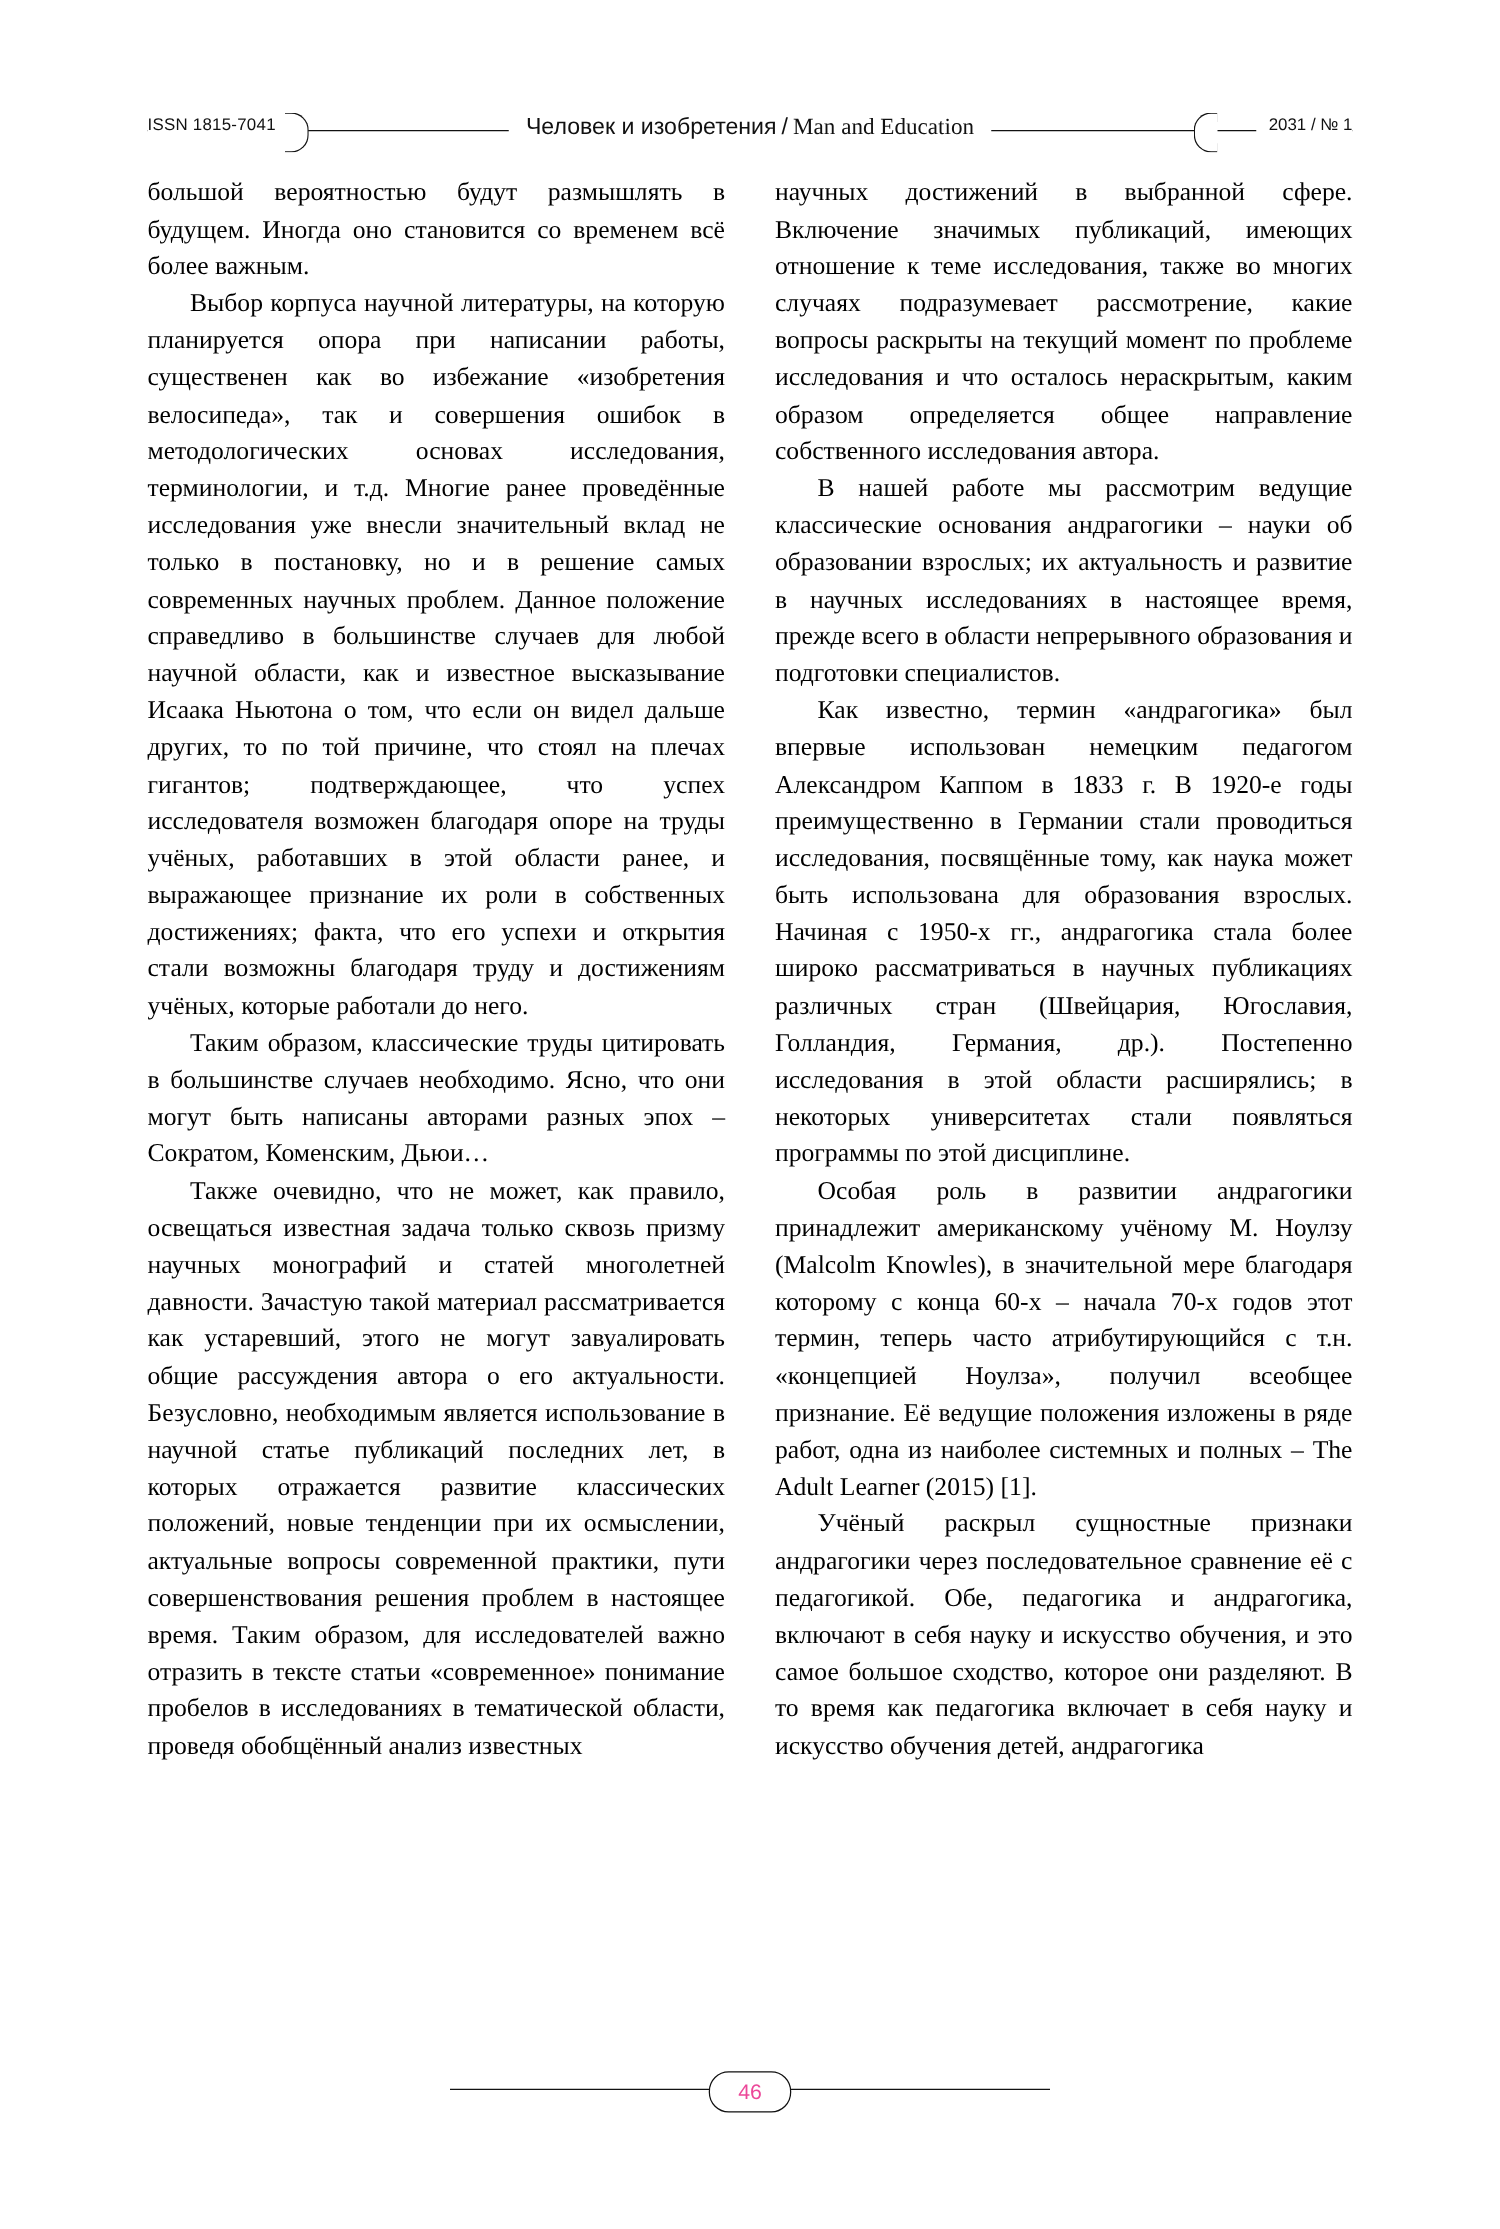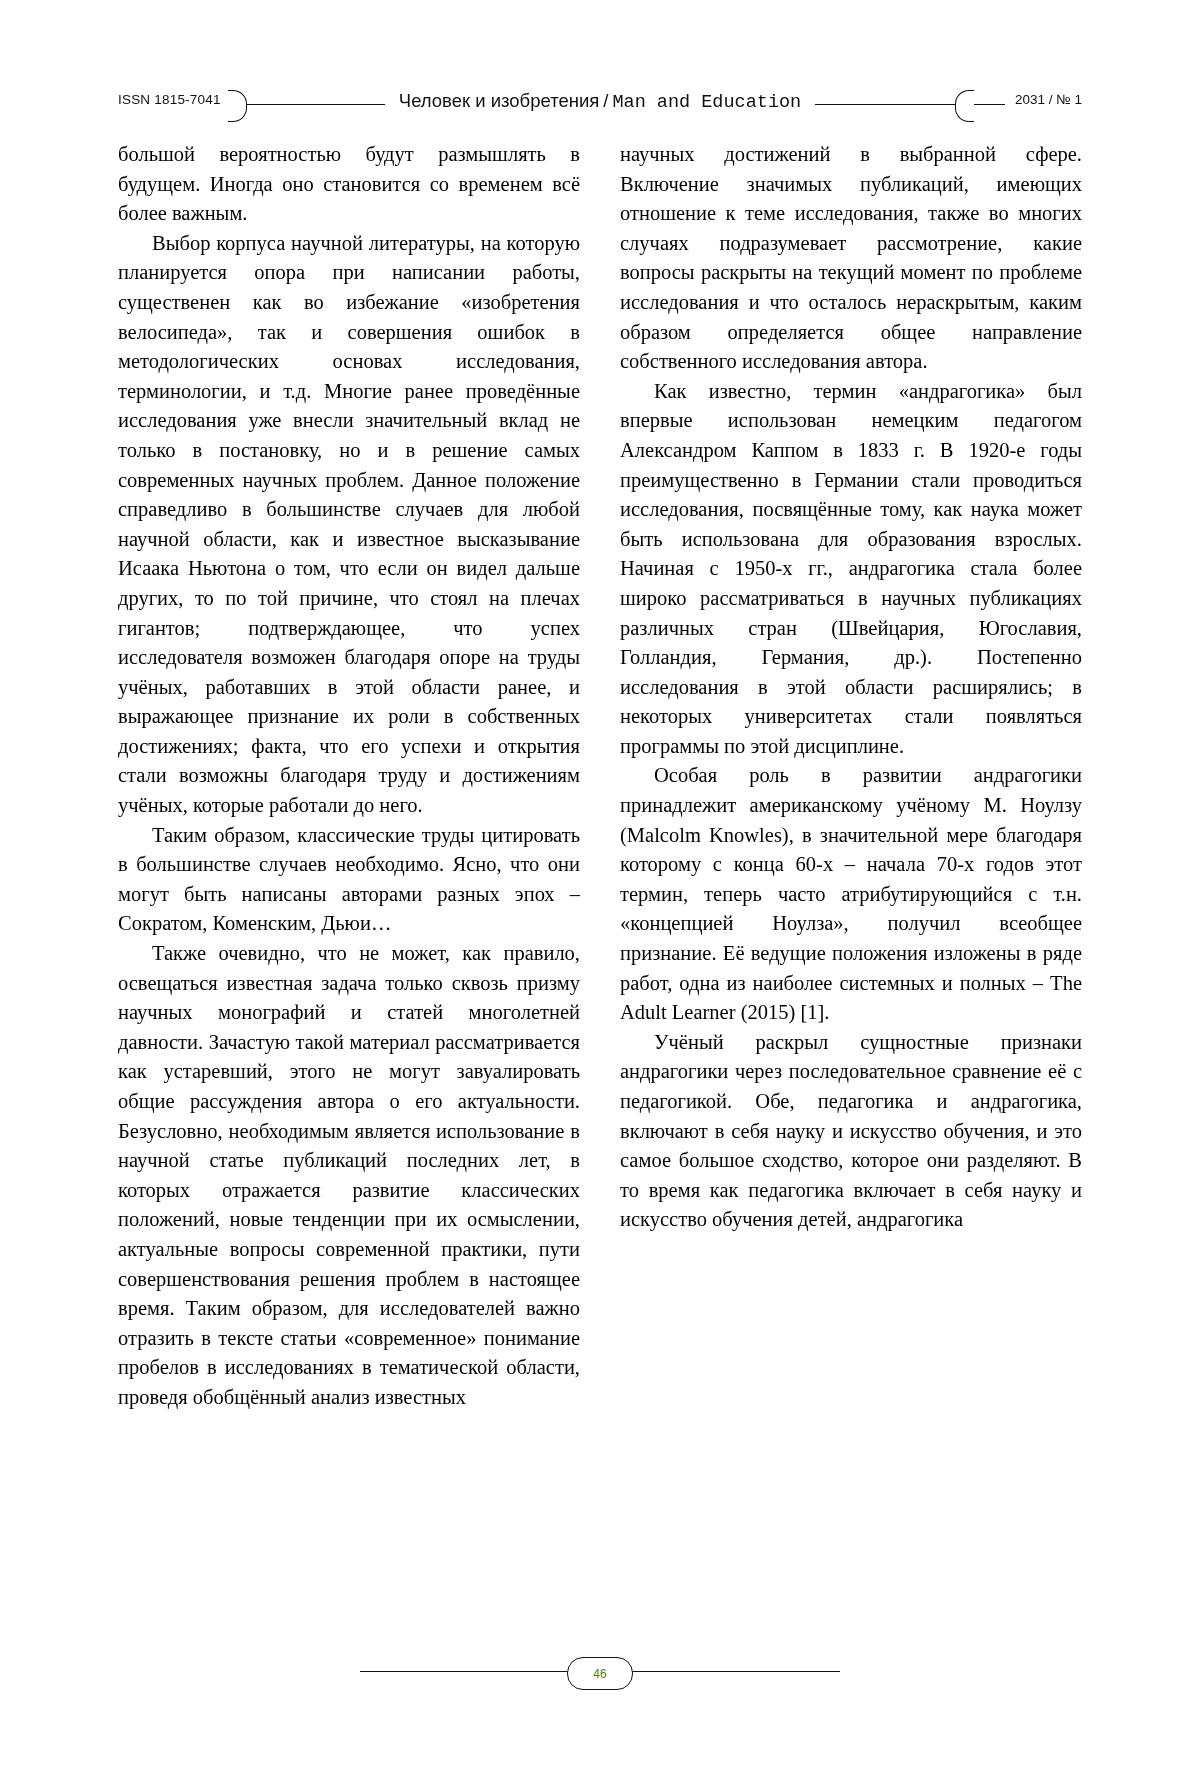--- a/index.html
+++ b/index.html
@@ -75,21 +75,21 @@
     z-index: 3;
   }
   .runhead .title span.inner {
     background: #fff;
     padding: 0 14px;
   }
   .runhead .title .sep {
     padding: 0 4px;
   }
   .runhead .title .en {
-    font-family: Liberation Mono, monospace;
+    font-family: Liberation Serif, serif;
     font-style: normal;
   }
   .runhead .issue {
     position: absolute;
     right: 0;
     top: 4px;
     background: #fff;
     padding-left: 10px;
     font-family: "Liberation Sans", sans-serif;
     font-size: 13.5px;
@@ -162,25 +162,25 @@
     position: absolute;
     left: 50%;
     top: 4px;
     transform: translateX(-50%);
     width: 64px;
     height: 31px;
     border: 1px solid #111;
     border-radius: 16px;
     background: #fff;
     font-family: "Liberation Sans", sans-serif;
-    font-size: 12px;
+    font-size: 17px;
     display: flex;
     align-items: center;
     justify-content: center;
-    color: #4d7c0f;
+    color: #ec4899;
   }
 </style>
 </head>
 <body>
 
 <div class="page">
 
   <div class="runhead">
     <div class="rule"></div>
     <div class="capL"></div>
@@ -198,20 +198,21 @@
 
     <div class="col">
       <p class="body noindent">большой вероятностью будут размышлять в будущем. Иногда оно становится со временем всё более важным.</p>
       <p class="body">Выбор корпуса научной литературы, на которую планируется опора при написании работы, существенен как во избежание «изобретения велосипеда», так и совершения ошибок в методологических основах исследования, терминологии, и т.д. Многие ранее проведённые исследования уже внесли значительный вклад не только в постановку, но и в решение самых современных научных проблем. Данное положение справедливо в большинстве случаев для любой научной области, как и известное высказывание Исаака Ньютона о том, что если он видел дальше других, то по той причине, что стоял на плечах гигантов; подтверждающее, что успех исследователя возможен благодаря опоре на труды учёных, работавших в этой области ранее, и выражающее признание их роли в собственных достижениях; факта, что его успехи и открытия стали возможны благодаря труду и достижениям учёных, которые работали до него.</p>
       <p class="body">Таким образом, классические труды цитировать в большинстве случаев необходимо. Ясно, что они могут быть написаны авторами разных эпох – Сократом, Коменским, Дьюи…</p>
       <p class="body">Также очевидно, что не может, как правило, освещаться известная задача только сквозь призму научных монографий и статей многолетней давности. Зачастую такой материал рассматривается как устаревший, этого не могут завуалировать общие рассуждения автора о его актуальности. Безусловно, необходимым является использование в научной статье публикаций последних лет, в которых отражается развитие классических положений, новые тенденции при их осмыслении, актуальные вопросы современной практики, пути совершенствования решения проблем в настоящее время. Таким образом, для исследователей важно отразить в тексте статьи «современное» понимание пробелов в исследованиях в тематической области, проведя обобщённый анализ известных</p>
     </div>
 
     <div class="col">
       <p class="body noindent">научных достижений в выбранной сфере. Включение значимых публикаций, имеющих отношение к теме исследования, также во многих случаях подразумевает рассмотрение, какие вопросы раскрыты на текущий момент по проблеме исследования и что осталось нераскрытым, каким образом определяется общее направление собственного исследования автора.</p>
+      <p class="body">В нашей работе мы рассмотрим ведущие классические основания андрагогики – науки об образовании взрослых; их актуальность и развитие в научных исследованиях в настоящее время, прежде всего в области непрерывного образования и подготовки специалистов.</p>
       <p class="body">Как известно, термин «андрагогика» был впервые использован немецким педагогом Александром Каппом в 1833 г. В 1920-е годы преимущественно в Германии стали проводиться исследования, посвящённые тому, как наука может быть использована для образования взрослых. Начиная с 1950-х гг., андрагогика стала более широко рассматриваться в научных публикациях различных стран (Швейцария, Югославия, Голландия, Германия, др.). Постепенно исследования в этой области расширялись; в некоторых университетах стали появляться программы по этой дисциплине.</p>
       <p class="body">Особая роль в развитии андрагогики принадлежит американскому учёному М. Ноулзу (Malcolm Knowles), в значительной мере благодаря которому с конца 60-х – начала 70-х годов этот термин, теперь часто атрибутирующийся с т.н. «концепцией Ноулза», получил всеобщее признание. Её ведущие положения изложены в ряде работ, одна из наиболее системных и полных – The Adult Learner (2015) [1].</p>
       <p class="body">Учёный раскрыл сущностные признаки андрагогики через последовательное сравнение её с педагогикой. Обе, педагогика и андрагогика, включают в себя науку и искусство обучения, и это самое большое сходство, которое они разделяют. В то время как педагогика включает в себя науку и искусство обучения детей, андрагогика</p>
     </div>
 
   </div>
 
   <div class="folio">
     <div class="rule"></div>
     <div class="badge">46</div>

